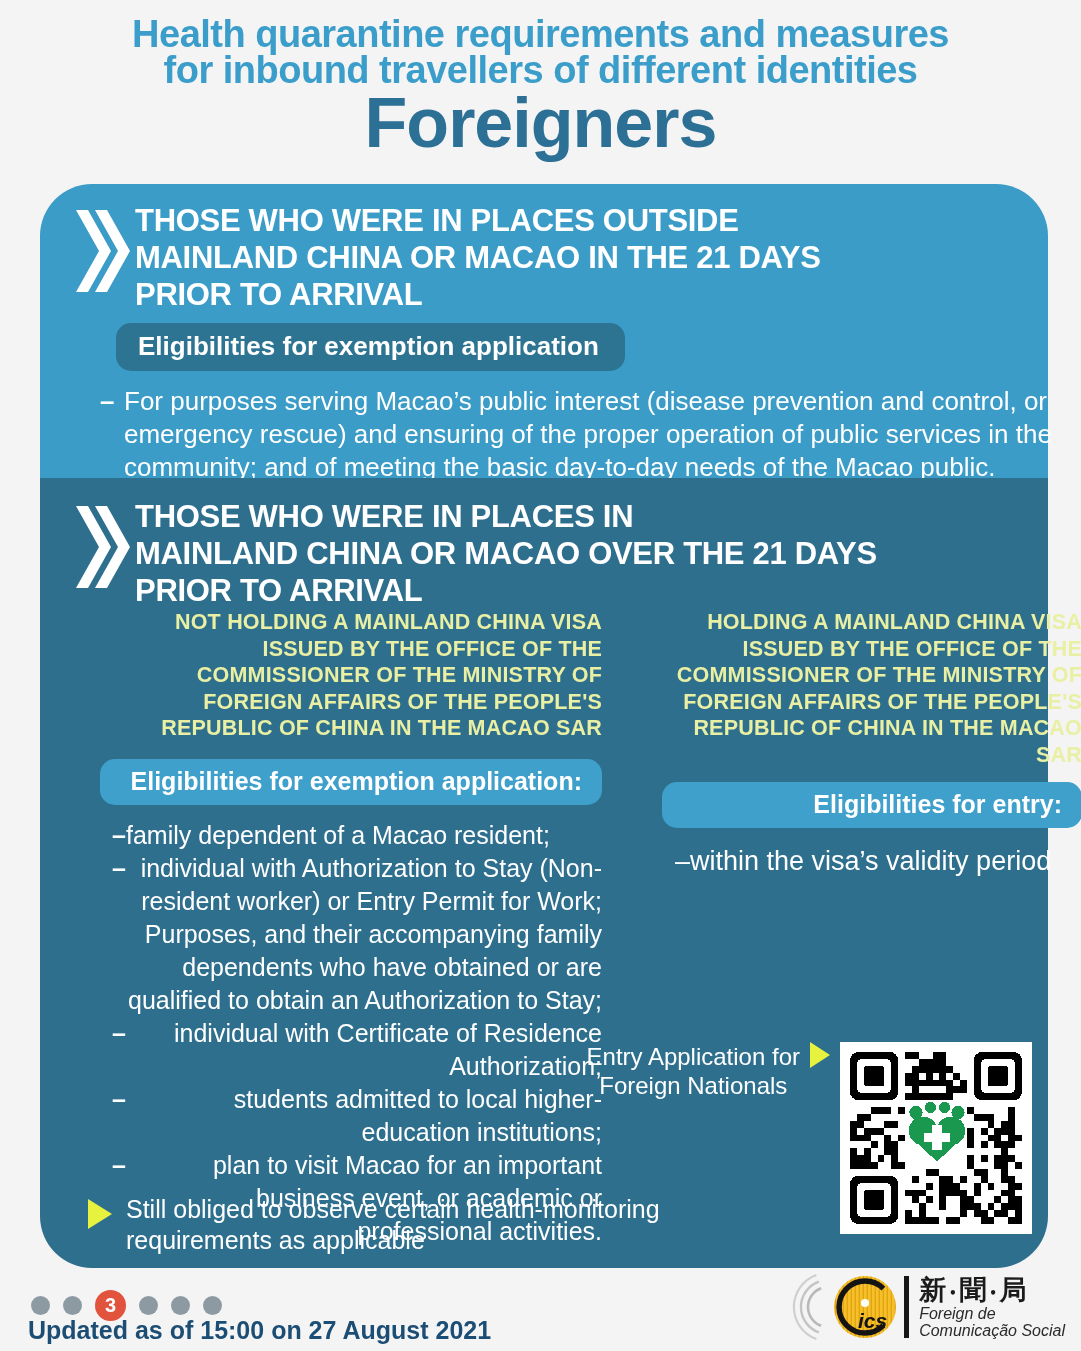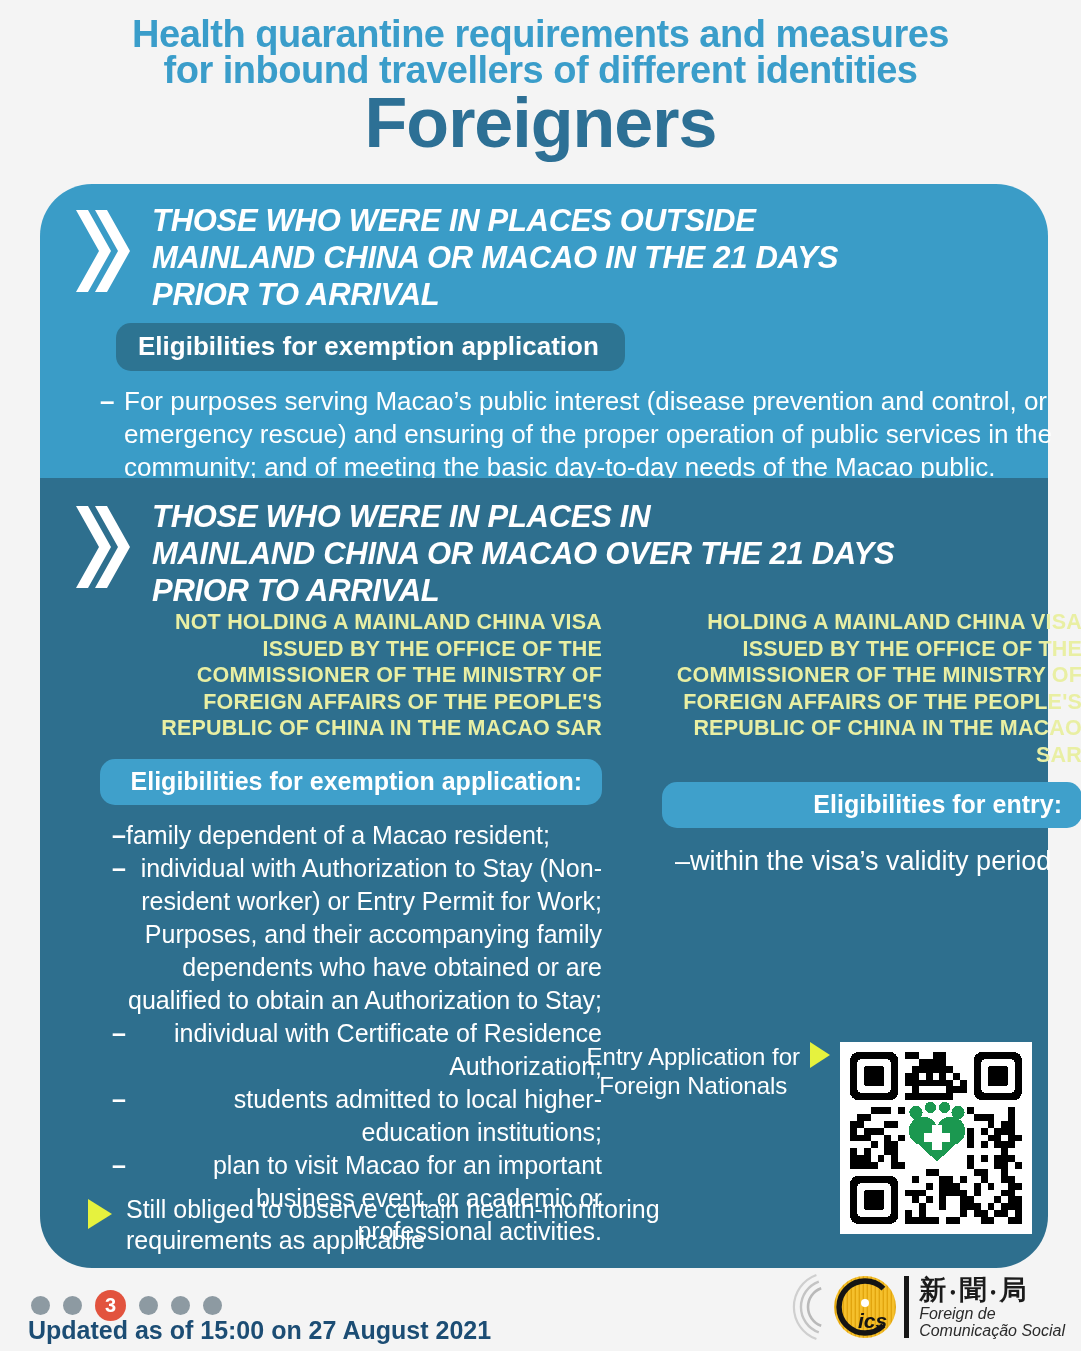--- a/index.html
+++ b/index.html
@@ -9,21 +9,21 @@
   
   .title-block { position:absolute; top:16px; left:0; width:100%; text-align:center; }
   .main-title { font-size:38px; font-weight:bold; color:#3a9dca; line-height:36px; letter-spacing:-0.5px; white-space:pre-line; }
   .sub-title { font-size:70px; font-weight:bold; color:#2d7095; line-height:66px; margin-top:2px; letter-spacing:-1px; }
 
   
   .panel { position:absolute; left:40px; width:1008px; color:#fff; }
   .panel-light { top:184px; height:294px; background:#3a9cc7; border-radius:52px 52px 0 0; padding:18px 30px 0 34px; }
   .panel-dark { top:478px; height:790px; background:#2e6f8e; border-radius:0 0 52px 52px; padding:20px 20px 0 34px; }
 
-  .sec-head { display:flex; gap:20px; align-items:flex-start;font-style:italic; }
+  .sec-head { display:flex; gap:3px; align-items:flex-start; }
   .chevron { flex:none; margin-top:2px; }
   .sec-title { font-size:31px; font-weight:bold; line-height:37px; letter-spacing:-0.3px; white-space:pre-line; color:#fff; }
 
   .pill-dark { display:inline-block; margin:10px 0 0 42px; background:#2d7492; color:#fff;
                font-size:26px; font-weight:bold; padding:8px 26px 9px 22px; border-radius:15px; }
   .pill-light { display:block; margin-top:14px; background:#3fa0cb; color:#fff;
                 font-size:25px; font-weight:bold; padding:8px 20px 9px 18px; border-radius:15px; width:100%; }
 
   .bullet-list { margin:14px 0 0 26px; }
   .bullet-row { display:flex; }

